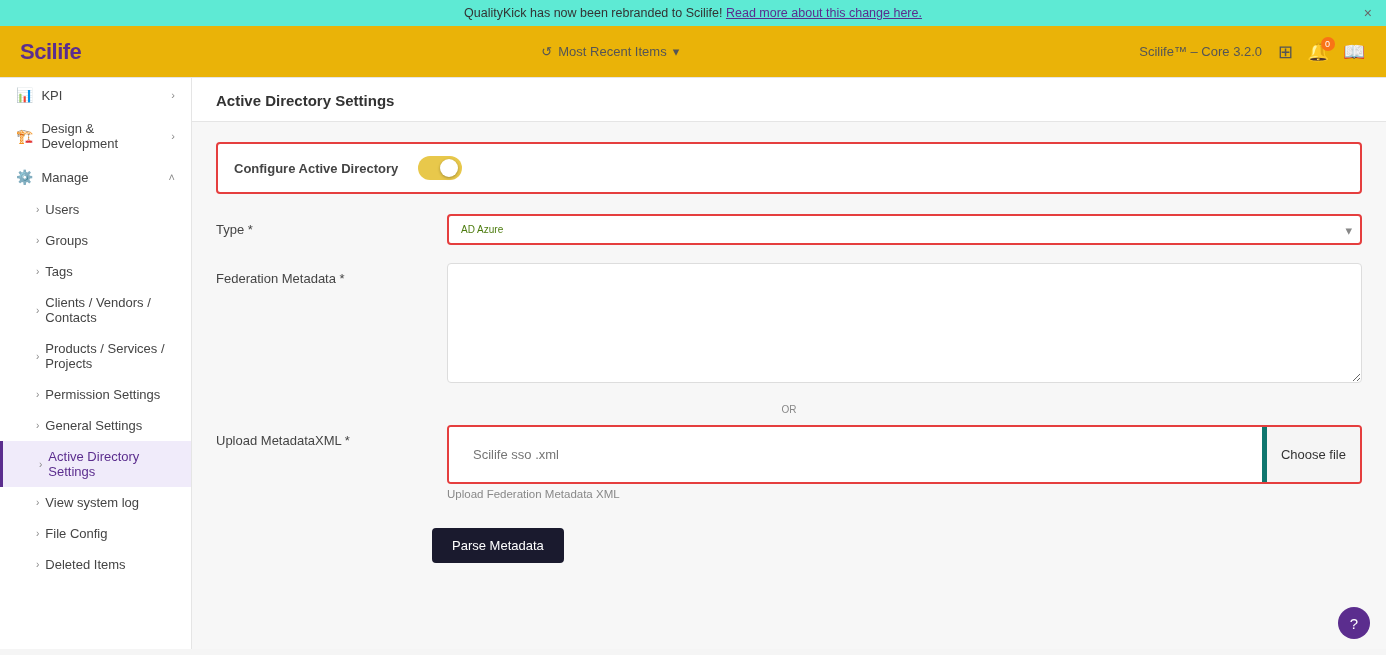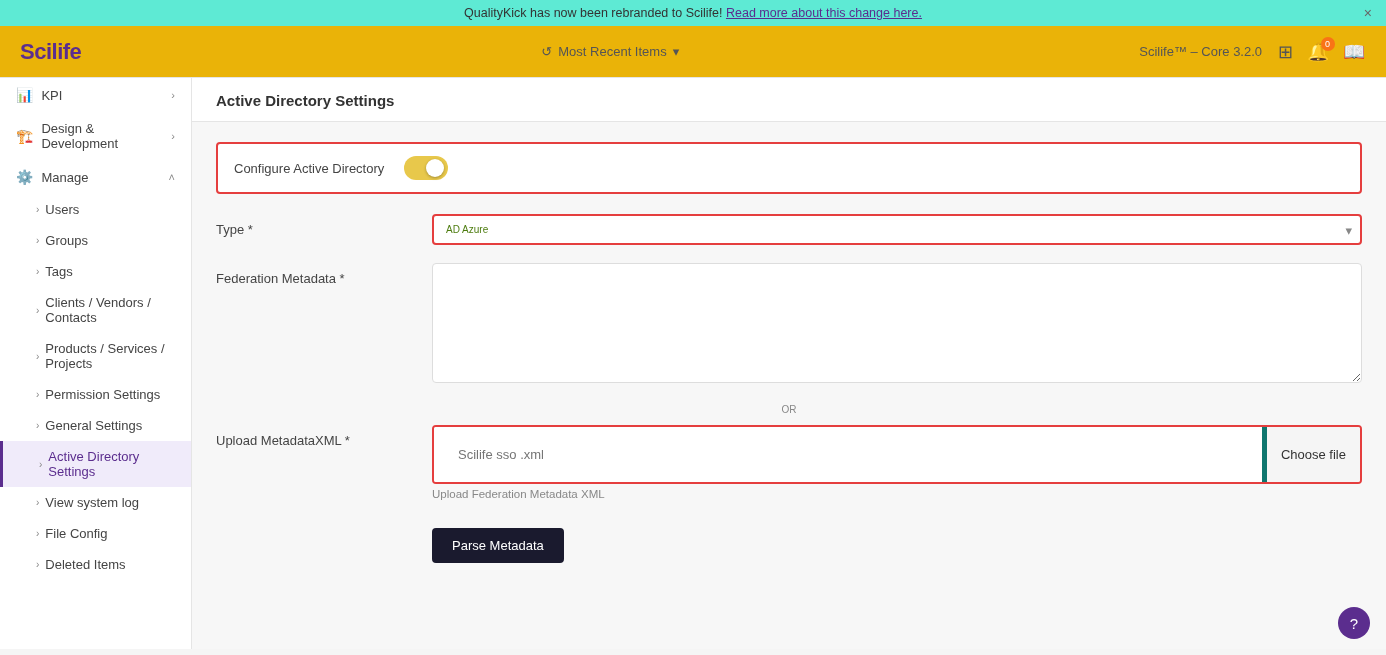--- a/index.html
+++ b/index.html
@@ -160,21 +160,21 @@
       background: #fff;
       border-radius: 50%;
       box-shadow: 0 1px 3px rgba(0,0,0,0.3);
     }
 
     
     .form-row {
       display: flex;
       align-items: flex-start;
       margin-bottom: 18px;
-      gap: 16px;
+      gap: 31px;
     }
     .form-label {
       font-size: 13px;
       color: #444;
       width: 200px;
       flex-shrink: 0;
       padding-top: 8px;
     }
     .form-control-wrap { flex: 1; }
     .select-field {
@@ -369,21 +369,21 @@
     </div>
 
     <div class="main-content">
 
       <div class="page-header">
         <div class="page-title">Active Directory Settings</div>
       </div>
 
       <div class="content-area">
 
-        <div style="margin-bottom:20px;">
+        <div style="margin-bottom:20px;font-weight:bold;">
           <div class="toggle-row">
             <span class="toggle-label">Configure Active Directory</span>
             <div class="toggle-switch">
               <div class="toggle-track"></div>
               <div class="toggle-thumb"></div>
             </div>
           </div>
         </div>
 
         <div class="form-row">

